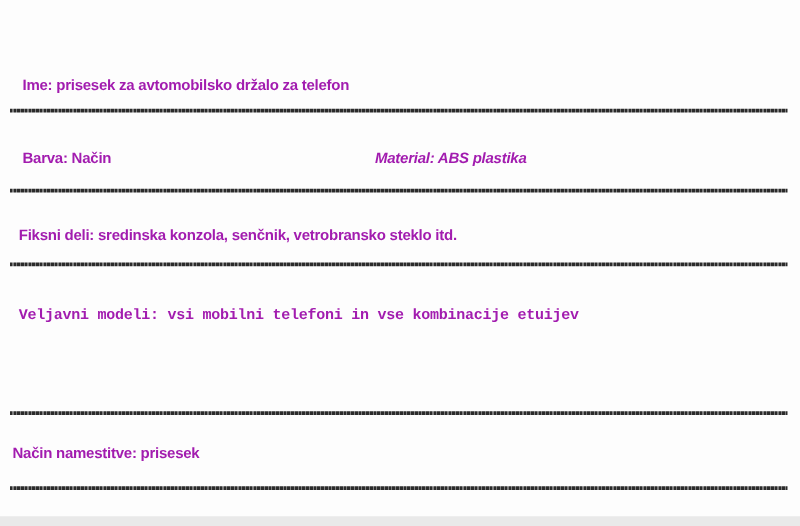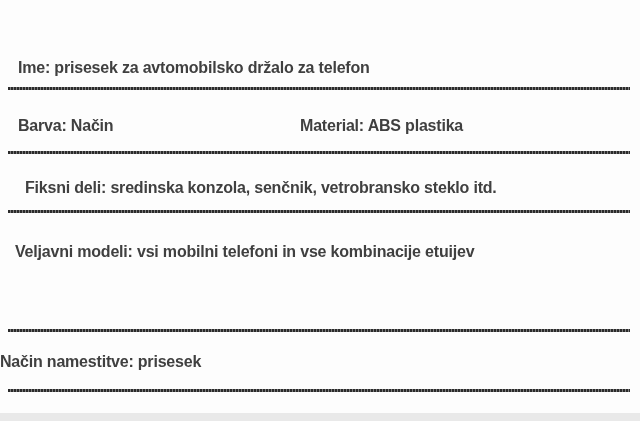--- a/index.html
+++ b/index.html
@@ -15,24 +15,24 @@
   }
   .sheet {
     position: relative;
     width: 640px;
     height: 421px;
     background: #fdfdfd;
     overflow: hidden;
   }
   .spec-text {
     position: absolute;
-    font-size: 16px;
+    font-size: 12px;
     font-weight: 700;
     letter-spacing: -0.2px;
-    color: #404040;
+    color: #a21caf;
     white-space: pre-wrap;
     line-height: 24px;
   }
   .divider {
     position: absolute;
     left: 8px;
     width: 622px;
     height: 3px;
     background-image: repeating-linear-gradient(90deg,
       #2b2b2b 0px, #2b2b2b 2px,
@@ -42,25 +42,25 @@
     position: absolute;
     left: 0;
     top: 413px;
     width: 640px;
     height: 8px;
     background: #e9e9e9;
   }
   
   .pos-name        { left: 18px;  top: 56px;  }
   .pos-color       { left: 18px;  top: 114px; }
-  .pos-material    { left: 300px; top: 114px; }
-  .pos-fixedparts  { left: 25px;  top: 176px; }
-  .pos-models-1    { left: 15px;  top: 240px; }
+  .pos-material    { left: 300px; top: 114px; font-style: italic; }
+  .pos-fixedparts  { left: 15px;  top: 176px; }
+  .pos-models-1    { left: 15px;  top: 240px; font-family: Liberation Mono, monospace; }
   .pos-models-2    { left: 13px;  top: 277px; }
-  .pos-mounting    { left: 0;  top: 350px; }
+  .pos-mounting    { left: 10px;  top: 350px; }
   
   .div-1 { top: 87px;  }
   .div-2 { top: 151px; }
   .div-3 { top: 210px; }
   .div-4 { top: 329px; }
   .div-5 { top: 389px; }
 </style>
 </head>
 <body>
 

